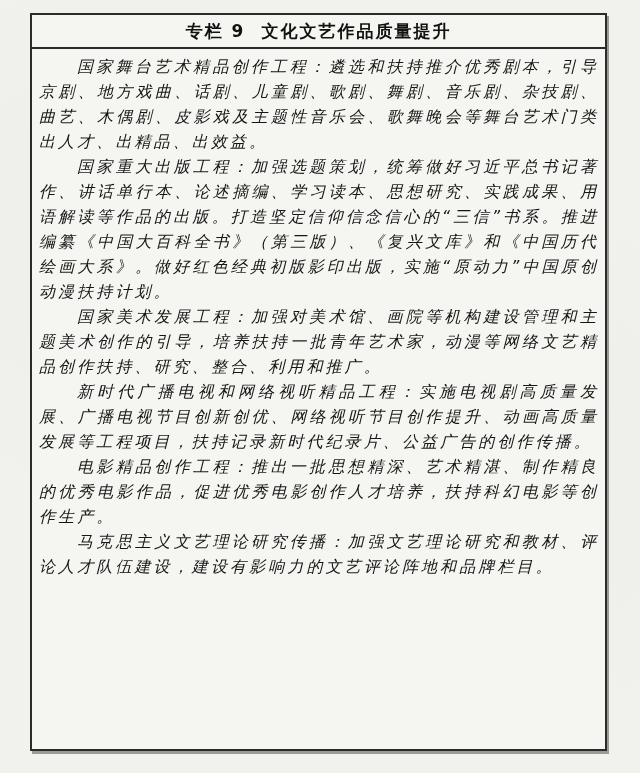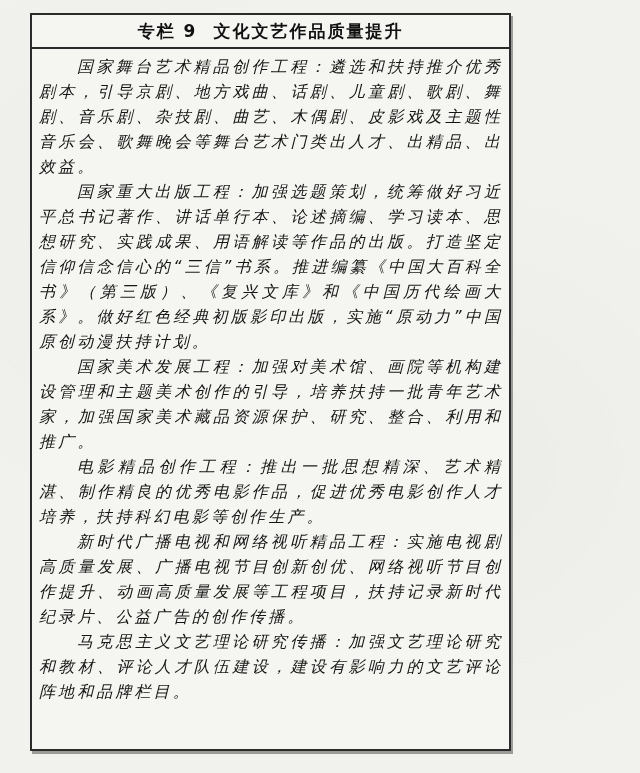--- a/index.html
+++ b/index.html
@@ -19,21 +19,21 @@
     height: 773px;
     background:
       radial-gradient(circle at 20% 30%, rgba(0,0,0,0.015), transparent 40%),
       radial-gradient(circle at 75% 60%, rgba(0,0,0,0.02), transparent 45%),
       #f1f1ed;
   }
   .panel {
     position: absolute;
     left: 30px;
     top: 13px;
-    width: 481px;
+    width: 577px;
     height: 738px;
     box-sizing: border-box;
     border: 2px solid #2b2b2b;
     background: #f5f5f1;
     box-shadow: 2px 3px 0 rgba(70,70,70,0.5);
   }
   .panel-title {
     height: 34px;
     box-sizing: border-box;
     border-bottom: 2px solid #2b2b2b;
@@ -70,19 +70,19 @@
 
 <div class="page">
   <div class="panel">
     <div class="panel-title">
       <span class="title-label">专栏 9</span>
       <span class="title-text">文化文艺作品质量提升</span>
     </div>
     <div class="panel-body">
       <p>国家舞台艺术精品创作工程：遴选和扶持推介优秀剧本，引导京剧、地方戏曲、话剧、儿童剧、歌剧、舞剧、音乐剧、杂技剧、曲艺、木偶剧、皮影戏及主题性音乐会、歌舞晚会等舞台艺术门类出人才、出精品、出效益。</p>
       <p>国家重大出版工程：加强选题策划，统筹做好习近平总书记著作、讲话单行本、论述摘编、学习读本、思想研究、实践成果、用语解读等作品的出版。打造坚定信仰信念信心的“三信”书系。推进编纂《中国大百科全书》（第三版）、《复兴文库》和《中国历代绘画大系》。做好红色经典初版影印出版，实施“原动力”中国原创动漫扶持计划。</p>
-      <p>国家美术发展工程：加强对美术馆、画院等机构建设管理和主题美术创作的引导，培养扶持一批青年艺术家，加强国家美术藏品资源保护、研究、整合、利用和推广。</p>
+      <p>国家美术发展工程：加强对美术馆、画院等机构建设管理和主题美术创作的引导，培养扶持一批青年艺术家，动漫等网络文艺精品创作扶持、研究、整合、利用和推广。</p>
+      <p>新时代广播电视和网络视听精品工程：实施电视剧高质量发展、广播电视节目创新创优、网络视听节目创作提升、动画高质量发展等工程项目，扶持记录新时代纪录片、公益广告的创作传播。</p>
       <p>电影精品创作工程：推出一批思想精深、艺术精湛、制作精良的优秀电影作品，促进优秀电影创作人才培养，扶持科幻电影等创作生产。</p>
-      <p>新时代广播电视和网络视听精品工程：实施电视剧高质量发展、广播电视节目创新创优、网络视听节目创作提升、动画高质量发展等工程项目，扶持记录新时代纪录片、公益广告的创作传播。</p>
       <p>马克思主义文艺理论研究传播：加强文艺理论研究和教材、评论人才队伍建设，建设有影响力的文艺评论阵地和品牌栏目。</p>
     </div>
   </div>
 </div>
 
 </body></html>

